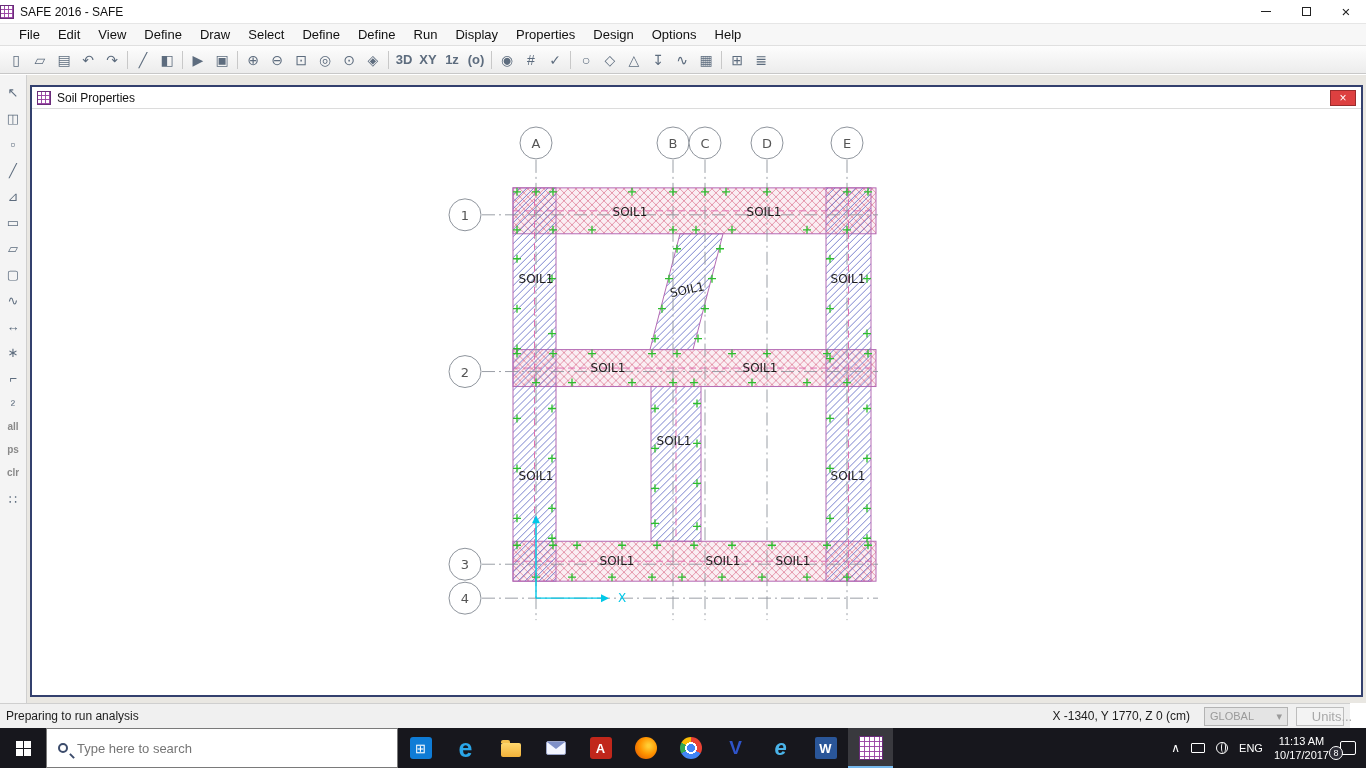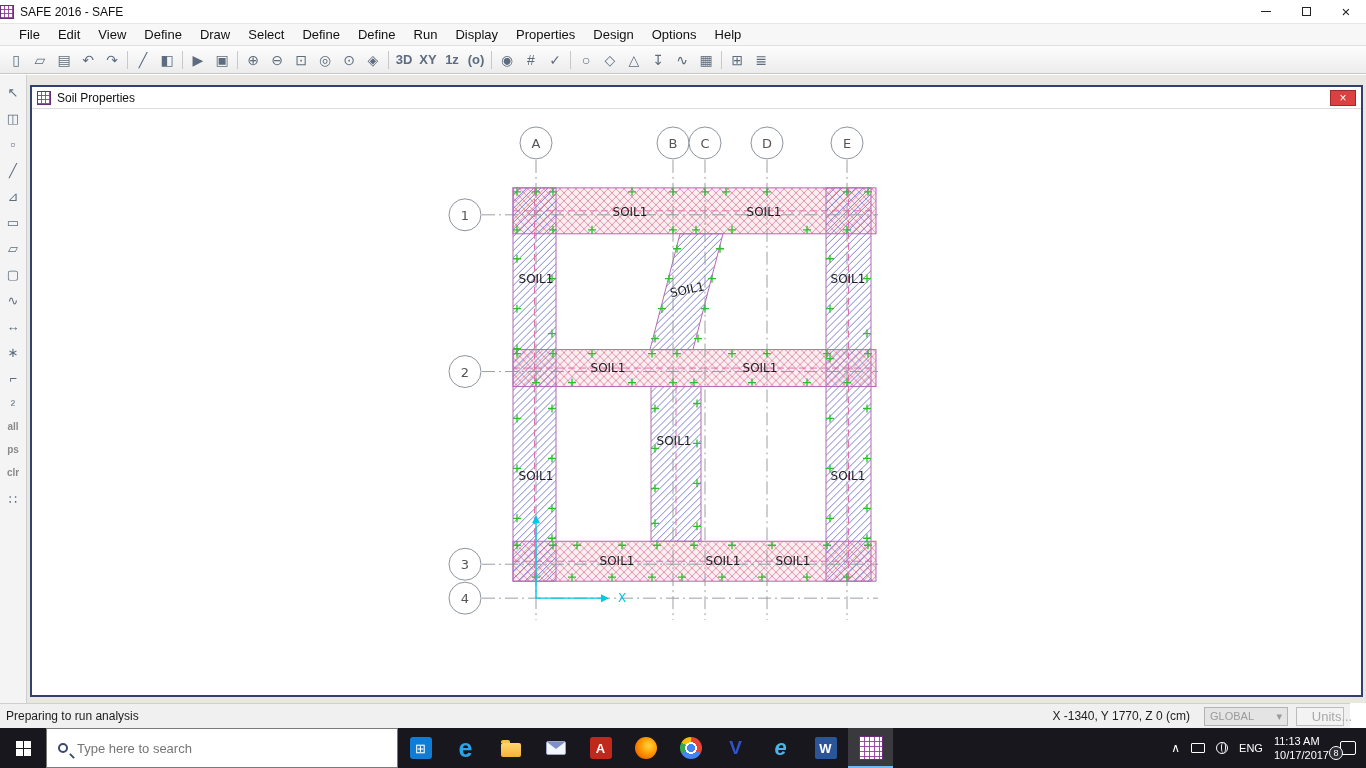--- a/index.html
+++ b/index.html
@@ -83,21 +83,21 @@
   .ic-v { color:#2f54c9; font-weight:800; font-size:19px; }
   .ic-ie { color:#4ab3e8; font-size:22px; font-weight:bold; font-style:italic; }
   .ic-word { background:#2a5699; color:#fff; font-weight:bold; font-size:13px; border-radius:2px; width:22px; height:22px; }
 
   .tray { margin-left:auto; display:flex; align-items:center; gap:11px; padding-right:10px; font-size:11px; }
   .tray-expand { font-size:12px; color:#fff; }
   .tray-screen { width:14px; height:10px; border:1.5px solid #fff; border-radius:1px; }
   .tray-globe { width:12px; height:12px; border:1.5px solid #fff; border-radius:50%; position:relative; }
   .tray-globe::after { content:""; position:absolute; left:4px; top:-1px; width:3px; height:11px; border-left:1px solid #fff; border-right:1px solid #fff; border-radius:50%; }
   .tray-lang { font-size:11px; }
-  .tray-time { line-height:1.3; font-size:11px; }
+  .tray-time { text-align:center; line-height:1.3; font-size:11px; }
   .tray-note { position:relative; width:16px; height:14px; border:1.5px solid #fff; border-radius:2px; }
   .tray-badge { position:absolute; left:-12px; bottom:-6px; width:14px; height:14px; border-radius:50%; background:#2c2c36; border:1px solid #fff; color:#fff; font-size:9px; display:flex; align-items:center; justify-content:center; }
 </style>
 </head>
 <body>
 
 <div class="titlebar">
   <span class="ic-safe-sm"></span>
   <span class="title">SAFE 2016 - SAFE</span>
   <div class="win-controls">

